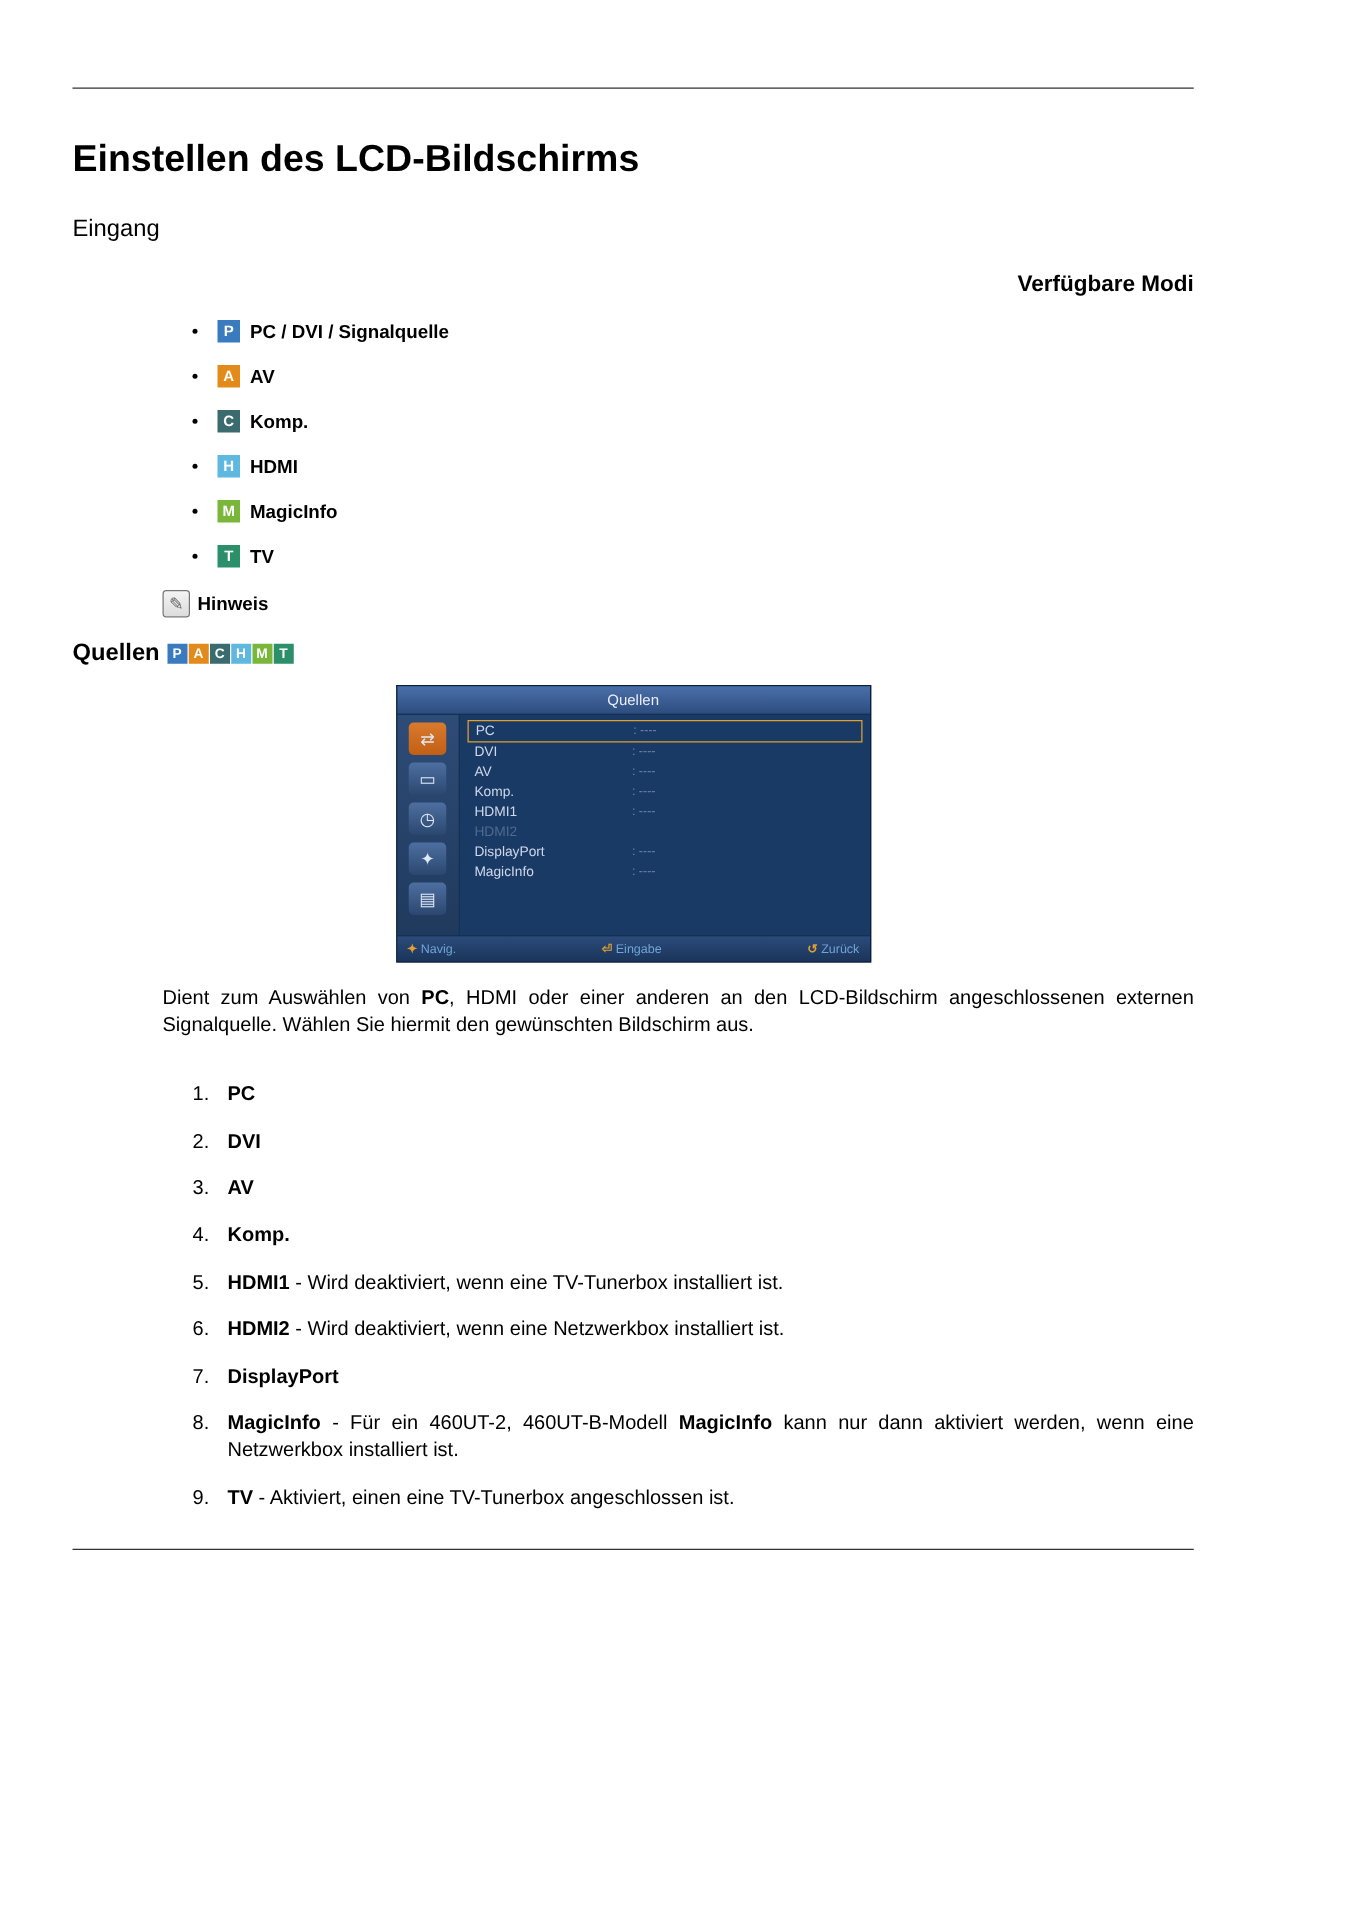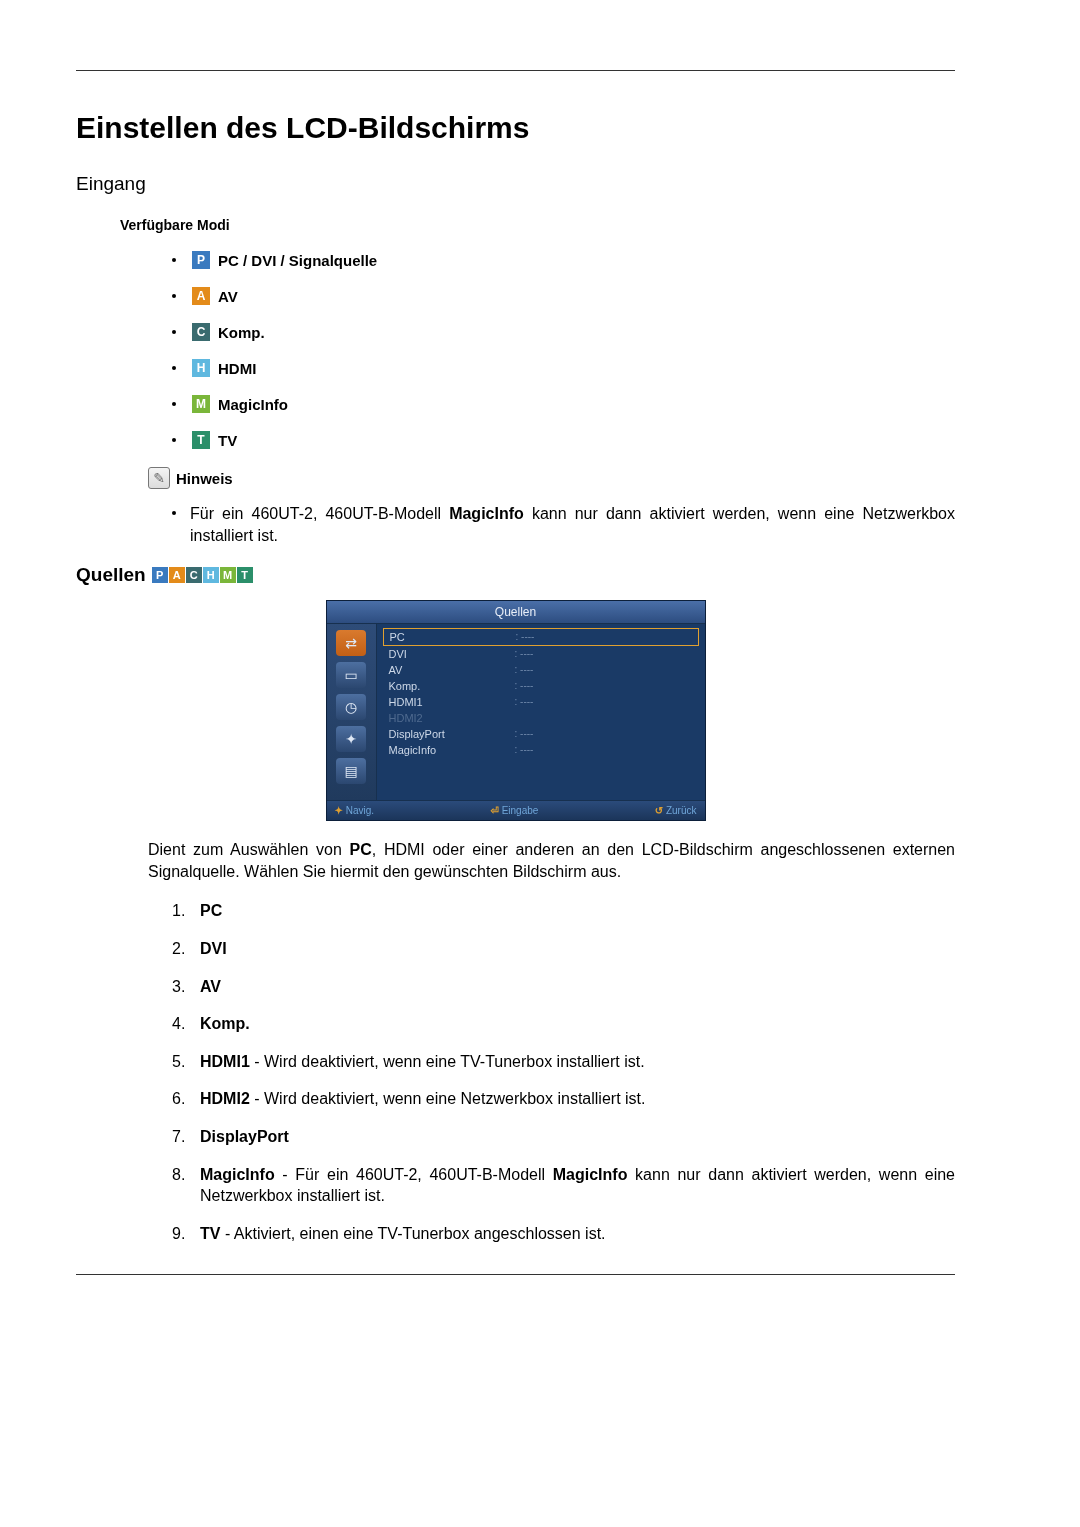--- a/index.html
+++ b/index.html
@@ -5,21 +5,21 @@
   * { box-sizing: border-box; margin: 0; padding: 0; }
   html, body { background: #fff; }
   body {
     font-family: Arial, Helvetica, sans-serif;
     color: #000;
     width: 1080px;
     min-height: 1527px;
     position: relative;
   }
   .page {
-    padding: 70px 125px 60px 76px;
+    padding: 70px 125px 60px 58px;
   }
   .hr-top {
     border: none;
     border-top: 1px solid #333;
     margin-bottom: 40px;
   }
   .hr-bottom {
     border: none;
     border-top: 1px solid #333;
     margin-top: 30px;
@@ -28,25 +28,26 @@
     font-size: 30px;
     font-weight: bold;
     margin-bottom: 28px;
   }
   h2.section {
     font-size: 19px;
     font-weight: normal;
     margin-bottom: 22px;
   }
   h3.subsection {
-    font-size: 14px;
-    font-weight: bold;
-    margin-left: 44px;
+    font-size: 18px;
+    font-weight: bold;
+    margin-left: 108px;
     margin-bottom: 18px;
     color: #000;
+    text-align: right;
   }
   .quellen-wrap {
     display: flex;
     align-items: center;
     gap: 6px;
     margin-top: 18px;
     margin-bottom: 14px;
   }
   h2.quellen {
     font-size: 19px;
@@ -202,21 +203,21 @@
     gap: 14px;
     border-top: 1px solid #17304f;
   }
   .osd-footer span strong { color:#e0a030; }
 
   p.desc {
     margin-left: 72px;
     font-size: 16px;
     line-height: 1.35;
     text-align: justify;
-    margin-bottom: 18px;
+    margin-bottom: 34px;
   }
   ol.source-list {
     margin-left: 96px;
     font-size: 16px;
     line-height: 1.35;
     counter-reset: item;
     list-style: none;
   }
   ol.source-list li {
     counter-increment: item;
@@ -277,23 +278,20 @@
       <span>TV</span>
     </li>
   </ul>
 
   <div class="hinweis-row">
     <span class="note-icon">✎</span>
     <span class="hinweis-label">Hinweis</span>
   </div>
 
   <ul class="notes">
-    <li>
-      <span>Für ein 460UT-2, 460UT-B-Modell </span><b>MagicInfo</b><span> kann nur dann aktiviert werden, wenn eine Netzwerkbox installiert ist.</span>
-    </li>
   </ul>
 
   <div class="quellen-wrap">
     <h2 class="quellen">Quellen</h2>
     <span class="badge-row">
       <span class="badge P">P</span>
       <span class="badge A">A</span>
       <span class="badge C">C</span>
       <span class="badge H">H</span>
       <span class="badge M">M</span>

